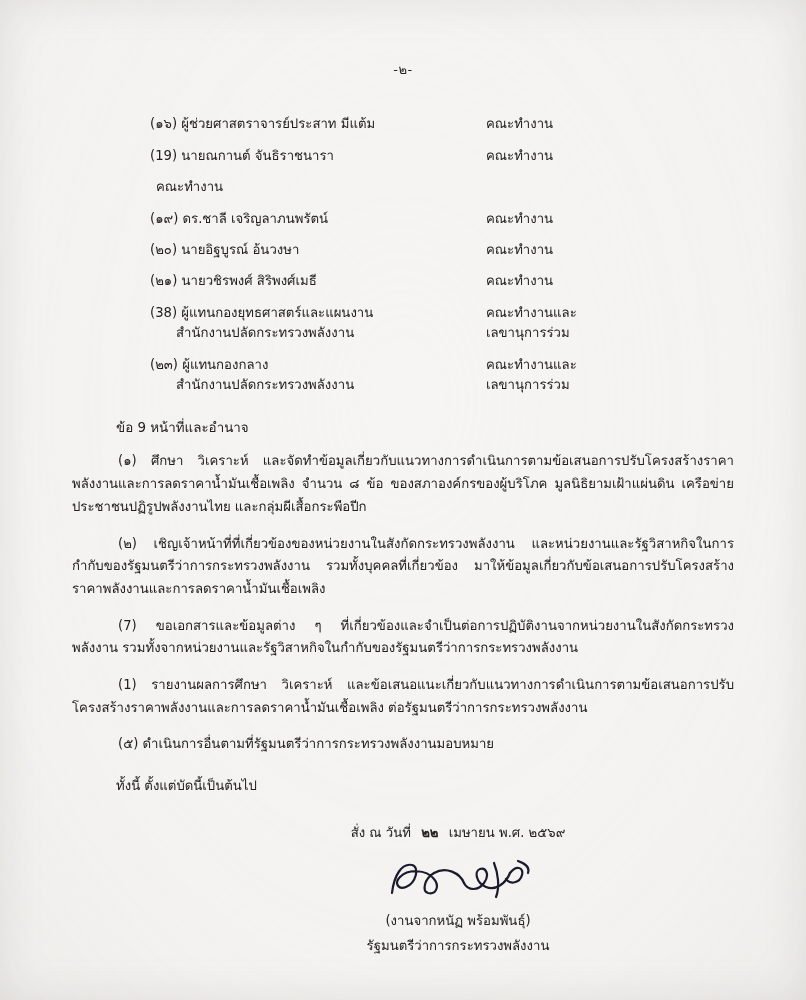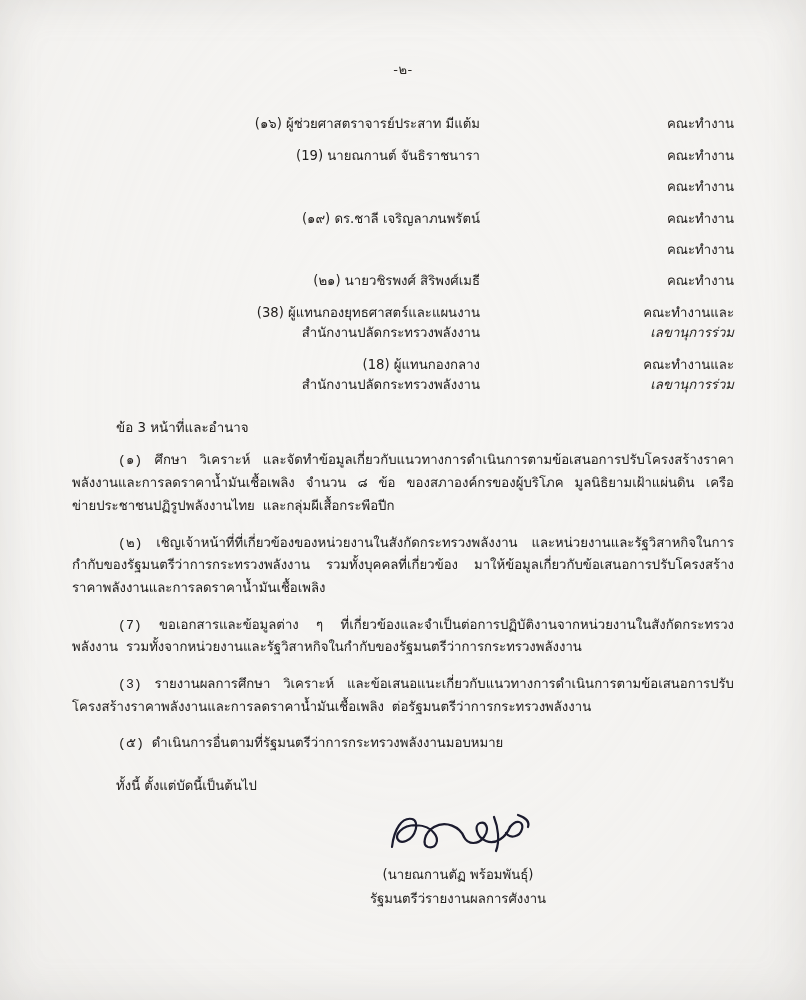--- a/index.html
+++ b/index.html
@@ -42,21 +42,20 @@
   }
   .page-number {
     text-align: center;
     font-size: 13px;
     color: #2a2724;
     margin-bottom: 34px;
     letter-spacing: 0.5px;
   }
   .committee-list {
     margin: 16px 0 0 78px;
-    text-align: right;
   }
   .member-row {
     display: flex;
     align-items: flex-start;
     margin-bottom: 11px;
   }
   .member-name {
     width: 330px;
     flex: 0 0 330px;
     font-size: 13.2px;
@@ -67,34 +66,32 @@
     padding-left: 26px;
   }
   .member-role {
     flex: 1 1 auto;
     font-size: 13.2px;
     color: #23201e;
     padding-left: 6px;
   }
   .member-role .sub {
     display: block;
-    font-style: italic;
   }
   .section-heading {
     margin: 22px 0 12px 44px;
     font-size: 13.4px;
   }
   .clause {
     margin: 0 0 14px 0;
     text-indent: 46px;
     text-align: justify;
     font-size: 13.2px;
     line-height: 1.72;
     color: #23201e;
-    font-family: Liberation Mono, monospace;
   }
   .closing {
     margin: 20px 0 8px 44px;
     font-size: 13.2px;
   }
   .order-date {
     margin: 26px 0 0 0;
     text-align: center;
     font-size: 13.2px;
     padding-left: 110px;
@@ -165,20 +162,21 @@
       <div class="member-row">
         <div class="member-role">คณะทำงาน</div>
       </div>
 
       <div class="member-row">
         <div class="member-name">(๑๙) ดร.ชาลี เจริญลาภนพรัตน์</div>
         <div class="member-role">คณะทำงาน</div>
       </div>
 
       <div class="member-row">
+        <div class="member-name">(๒๐) นายอิฐบูรณ์ อ้นวงษา</div>
         <div class="member-role">คณะทำงาน</div>
       </div>
 
       <div class="member-row">
         <div class="member-name">(๒๑) นายวชิรพงศ์ สิริพงศ์เมธี</div>
         <div class="member-role">คณะทำงาน</div>
       </div>
 
       <div class="member-row">
         <div class="member-name">
@@ -186,55 +184,60 @@
           <span class="sub">สำนักงานปลัดกระทรวงพลังงาน</span>
         </div>
         <div class="member-role">
           <span>คณะทำงานและ</span>
           <span class="sub">เลขานุการร่วม</span>
         </div>
       </div>
 
       <div class="member-row">
         <div class="member-name">
-          <span>(18) ผู้แทนกองกลาง</span>
+          <span>(๒๓) ผู้แทนกองกลาง</span>
           <span class="sub">สำนักงานปลัดกระทรวงพลังงาน</span>
         </div>
         <div class="member-role">
           <span>คณะทำงานและ</span>
           <span class="sub">เลขานุการร่วม</span>
         </div>
       </div>
 
     </div>
 
-    <div class="section-heading">ข้อ 3 หน้าที่และอำนาจ</div>
+    <div class="section-heading">ข้อ 9 หน้าที่และอำนาจ</div>
 
     <p class="clause">(๑) ศึกษา วิเคราะห์ และจัดทำข้อมูลเกี่ยวกับแนวทางการดำเนินการตามข้อเสนอการปรับโครงสร้างราคาพลังงานและการลดราคาน้ำมันเชื้อเพลิง จำนวน ๘ ข้อ ของสภาองค์กรของผู้บริโภค มูลนิธิยามเฝ้าแผ่นดิน เครือข่ายประชาชนปฏิรูปพลังงานไทย และกลุ่มผีเสื้อกระพือปีก</p>
     <p class="clause">(๒) เชิญเจ้าหน้าที่ที่เกี่ยวข้องของหน่วยงานในสังกัดกระทรวงพลังงาน และหน่วยงานและรัฐวิสาหกิจในการกำกับของรัฐมนตรีว่าการกระทรวงพลังงาน รวมทั้งบุคคลที่เกี่ยวข้อง มาให้ข้อมูลเกี่ยวกับข้อเสนอการปรับโครงสร้างราคาพลังงานและการลดราคาน้ำมันเชื้อเพลิง</p>
     <p class="clause">(7) ขอเอกสารและข้อมูลต่าง ๆ ที่เกี่ยวข้องและจำเป็นต่อการปฏิบัติงานจากหน่วยงานในสังกัดกระทรวงพลังงาน รวมทั้งจากหน่วยงานและรัฐวิสาหกิจในกำกับของรัฐมนตรีว่าการกระทรวงพลังงาน</p>
-    <p class="clause">(3) รายงานผลการศึกษา วิเคราะห์ และข้อเสนอแนะเกี่ยวกับแนวทางการดำเนินการตามข้อเสนอการปรับโครงสร้างราคาพลังงานและการลดราคาน้ำมันเชื้อเพลิง ต่อรัฐมนตรีว่าการกระทรวงพลังงาน</p>
+    <p class="clause">(1) รายงานผลการศึกษา วิเคราะห์ และข้อเสนอแนะเกี่ยวกับแนวทางการดำเนินการตามข้อเสนอการปรับโครงสร้างราคาพลังงานและการลดราคาน้ำมันเชื้อเพลิง ต่อรัฐมนตรีว่าการกระทรวงพลังงาน</p>
     <p class="clause">(๕) ดำเนินการอื่นตามที่รัฐมนตรีว่าการกระทรวงพลังงานมอบหมาย</p>
 
     <div class="closing">ทั้งนี้ ตั้งแต่บัดนี้เป็นต้นไป</div>
 
+    <div class="order-date">
+      <span>สั่ง ณ วันที่</span>
+      <span class="daybox">๒๒</span>
+      <span>เมษายน พ.ศ. ๒๕๖๙</span>
+    </div>
 
     <div class="signature-area">
       <div class="sig-mark">
         <svg width="180" height="56" viewBox="0 0 180 56" aria-hidden="true">
           <g fill="none" stroke="#1b1b2e" stroke-width="2.2" stroke-linecap="round" stroke-linejoin="round">
             <path d="M24 40 C26 22, 34 10, 44 12 C52 14, 48 30, 38 34 C30 37, 26 30, 32 24 C40 16, 58 16, 66 26 C72 33, 68 42, 60 40 C54 38, 56 26, 66 20 C78 13, 92 20, 96 30"></path>
             <path d="M96 30 C100 38, 110 38, 116 30 C122 22, 118 14, 112 16 C106 18, 108 30, 118 34 C128 38, 138 30, 142 20"></path>
             <path d="M126 10 C130 20, 132 34, 128 44"></path>
             <path d="M142 20 C148 12, 156 14, 154 22 C152 30, 142 32, 138 26"></path>
             <path d="M150 8 C156 10, 162 14, 160 20"></path>
           </g>
         </svg>
       </div>
-      <div class="sig-name">(นายณกานตัฏ พร้อมพันธุ์)</div>
-      <div class="sig-title">รัฐมนตรีว่รายงานผลการศังงาน</div>
+      <div class="sig-name">(งานจากหนัฏ พร้อมพันธุ์)</div>
+      <div class="sig-title">รัฐมนตรีว่าการกระทรวงพลังงาน</div>
     </div>
 
   </div>
 
   <div class="grain"></div>
   <div class="edge-shadow"></div>
 </div>
 
 </body></html>

